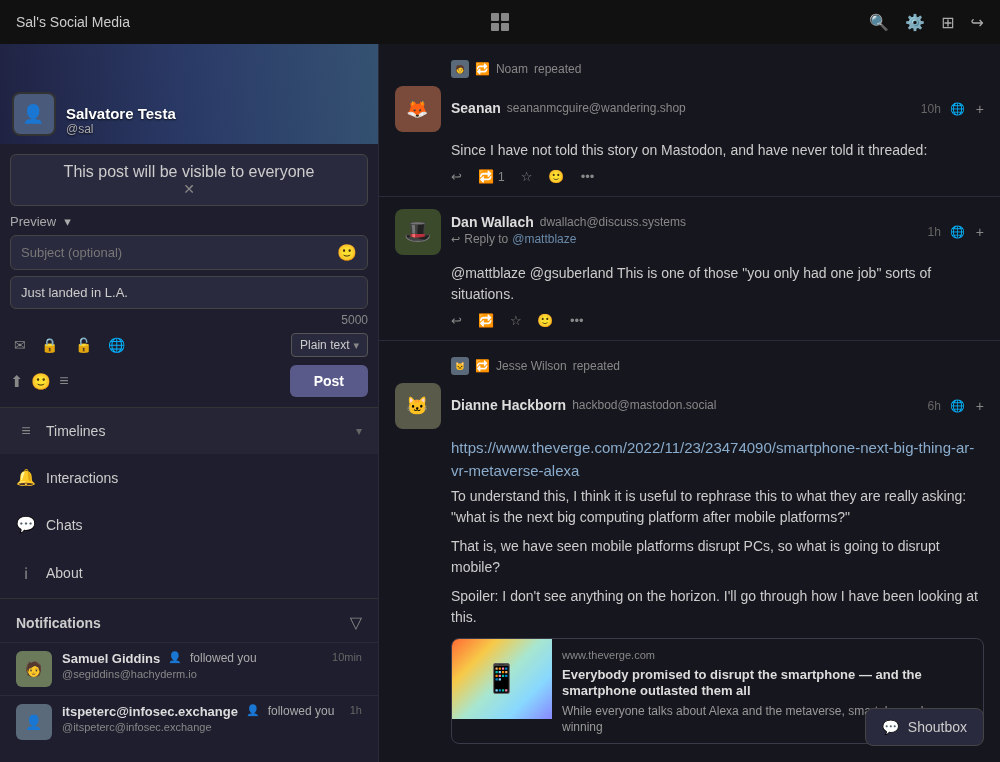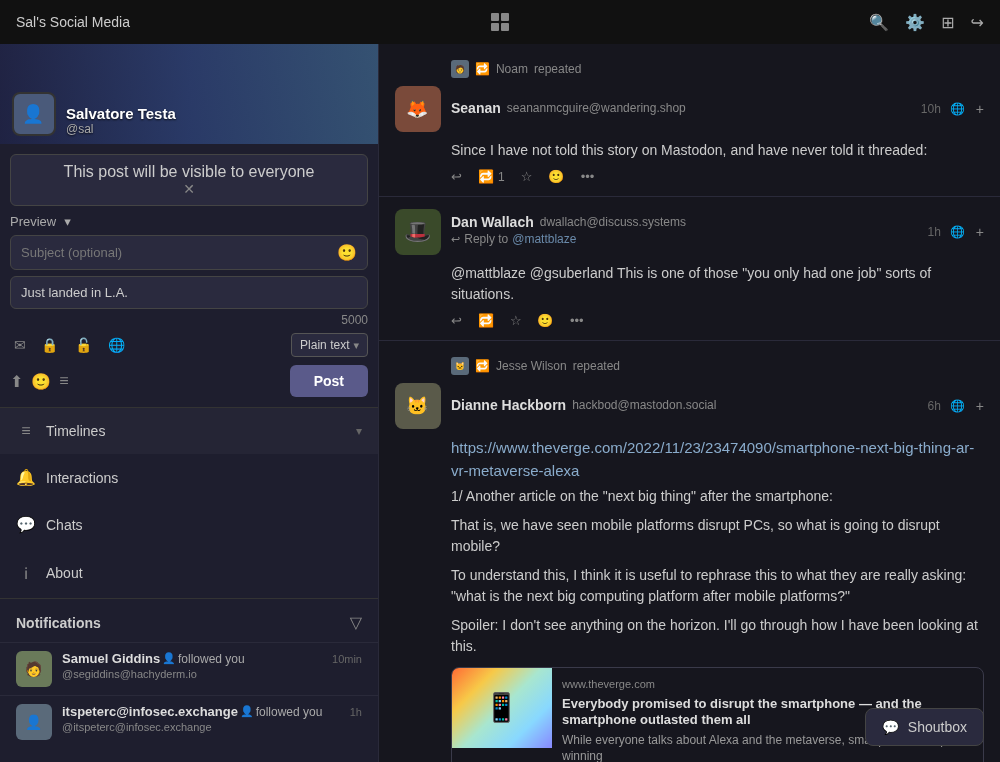--- a/index.html
+++ b/index.html
@@ -223,22 +223,21 @@
       background: #4a5a6a;
       flex-shrink: 0;
       display: flex;
       align-items: center;
       justify-content: center;
       font-size: 14px;
     }
     .notification-content { flex: 1; }
     .notification-top {
       display: flex;
-      align-items: center;
-      gap: 2px;
+      gap: 8px;
       flex-wrap: wrap;
     }
     .notification-username { color: #ddd; font-size: 13px; font-weight: 600; }
     .notification-badge { font-size: 11px; }
     .notification-action { color: #aaa; font-size: 12px; }
     .notification-time { color: #666; font-size: 11px; margin-left: auto; }
     .notification-handle { color: #888; font-size: 11px; margin-top: 2px; }
 
     
     .content-area {
@@ -562,23 +561,22 @@
             <span class="post-author">Dianne Hackborn</span>
             <span class="post-handle">hackbod@mastodon.social</span>
           </div>
         </div>
         <span class="post-time">6h</span>
         <span class="post-globe">🌐</span>
         <span class="post-add">+</span>
       </div>
       <div class="post-body post-body-full" style="padding-left:56px;">
         <p style="color:#8aaccc;font-size:15px;margin-bottom:4px;">https://www.theverge.com/2022/11/23/23474090/smartphone-next-big-thing-ar-vr-metaverse-alexa</p>
-        <p style="margin-bottom:8px;">1/ Another article on the "next big thing" after the smartphone:</p>
+        <p style="margin-bottom:8px;">To understand this, I think it is useful to rephrase this to what they are really asking: "what is the next big computing platform after mobile platforms?"</p>
         <p style="margin-bottom:8px;">That is, we have seen mobile platforms disrupt PCs, so what is going to disrupt mobile?</p>
-        <p style="margin-bottom:8px;">To understand this, I think it is useful to rephrase this to what they are really asking: "what is the next big computing platform after mobile platforms?"</p>
         <p style="margin-bottom:10px;">Spoiler: I don't see anything on the horizon. I'll go through how I have been looking at this.</p>
         <div class="link-preview">
           <div class="link-preview-image">📱</div>
           <div class="link-preview-content">
             <div class="link-preview-domain">www.theverge.com</div>
             <div class="link-preview-title">Everybody promised to disrupt the smartphone — and the smartphone outlasted them all</div>
             <div class="link-preview-desc">While everyone talks about Alexa and the metaverse, smartphones keep winning</div>
           </div>
         </div>
       </div>

